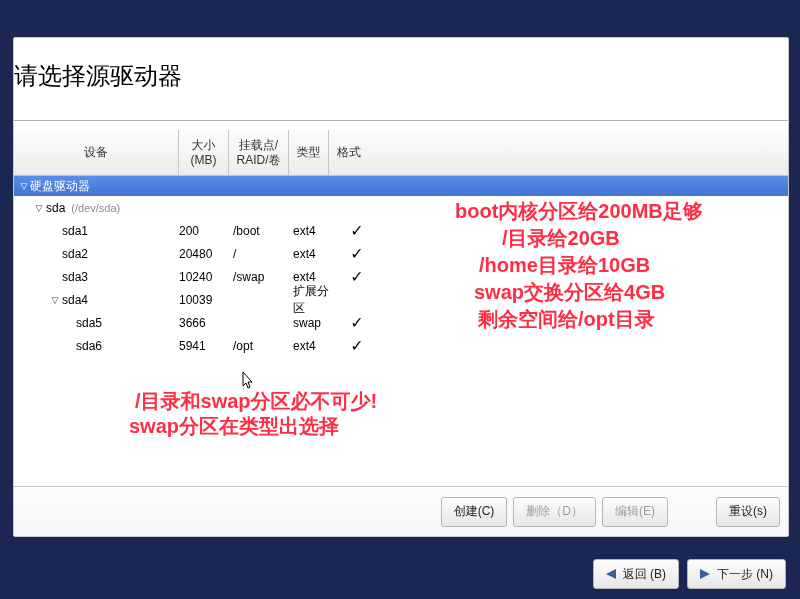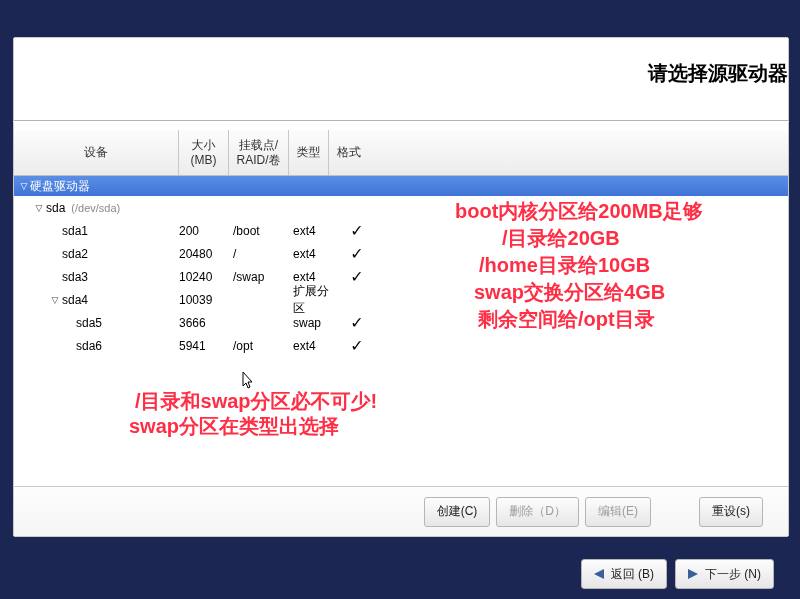--- a/index.html
+++ b/index.html
@@ -1,17 +1,17 @@
 <!DOCTYPE html>
 <html><head>
 <meta charset="utf-8">
 <style>
   html,body{margin:0;padding:0;width:800px;height:599px;font-family:"WenQuanYi Micro Hei","Microsoft YaHei",SimSun,sans-serif;font-size:13px;background:#1c2652;color:#000;overflow:hidden}
   .panel{position:absolute;left:13px;top:37px;width:774px;height:498px;background:#fff;border:1px solid #c8c8c8;box-shadow:0 1px 0 #fff inset;border-radius:2px}
-  .title-heading{position:absolute;left:0;top:22px;width:100%;text-align:right;font-size:20px;font-weight:700}
+  .title-heading{position:absolute;left:0;top:22px;width:100%;text-align:left;font-size:24px;font-weight:400}
   .hr-top{position:absolute;left:-1px;top:82px;width:776px;height:0;border-top:1px solid #b3b3b3;border-bottom:1px solid #fff}
 
   .table{position:absolute;left:0;top:92px;width:774px;height:354px}
   .thead{height:45px;background:linear-gradient(#fcfcfc,#ececec);border-bottom:1px solid #bfbfbf;display:flex;align-items:center;font-size:12px;color:#333}
   .th{border-right:1px solid #c7c7c7;height:100%;display:flex;align-items:center;justify-content:center;text-align:center;line-height:1.2;padding:0 4px;box-sizing:border-box}
   .th.dev{width:165px}
   .th.size{width:50px}
   .th.mount{width:60px}
   .th.type{width:40px}
   .th.fmt{width:40px;border-right:none}
@@ -22,25 +22,25 @@
   .grouprow .tri{width:12px;text-align:center;font-size:9px}
   .row{height:23px;display:flex;align-items:center;font-size:12px}
   .cell-dev{width:165px;display:flex;align-items:center}
   .cell-size{width:50px;padding-right:4px;box-sizing:border-box}
   .cell-mount{width:60px;padding-left:4px;box-sizing:border-box}
   .cell-type{width:48px;padding-left:4px;box-sizing:border-box}
   .cell-fmt{width:40px;text-align:center;font-size:16px;color:#000}
   .tri-small{width:14px;text-align:center;font-size:9px;color:#444}
   .dev-path{color:#8a8a8a;font-size:11px;margin-left:6px}
 
-  .btnbar{position:absolute;left:0;bottom:0;width:100%;height:50px;border-top:1px solid #c8c8c8;background:linear-gradient(#fdfdfd,#f5f5f5);display:flex;align-items:center;justify-content:flex-end;padding-right:25px;box-sizing:border-box;gap:6px}
+  .btnbar{position:absolute;left:0;bottom:0;width:100%;height:50px;border-top:1px solid #c8c8c8;background:linear-gradient(#fdfdfd,#f5f5f5);display:flex;align-items:center;justify-content:flex-end;padding-right:8px;box-sizing:border-box;gap:6px}
   .btn{height:28px;padding:0 12px;border:1px solid #b5b5b5;border-radius:3px;background:linear-gradient(#fdfdfd,#e6e6e6);font-size:12px;color:#222;display:flex;align-items:center;cursor:pointer;gap:5px}
   .btn.disabled{color:#9c9c9c;cursor:default}
   .btn.reset{margin-left:42px}
-  .bottombar{position:absolute;left:0;bottom:0;width:800px;height:50px;display:flex;align-items:center;justify-content:flex-end;padding-right:26px;box-sizing:border-box;gap:8px}
+  .bottombar{position:absolute;left:0;bottom:0;width:800px;height:50px;display:flex;align-items:center;justify-content:flex-end;padding-right:14px;box-sizing:border-box;gap:8px}
   .btn-nav{height:28px;padding:0 12px;border:1px solid #b5b5b5;border-radius:3px;background:linear-gradient(#fdfdfd,#e6e6e6);font-size:12px;color:#222;display:flex;align-items:center;cursor:pointer;gap:7px}
 
   
   .anno{position:absolute;font-size:20px;font-weight:600;color:#ff2e44;white-space:nowrap;pointer-events:none;
         text-shadow:-1px -1px 0 #fff,1px -1px 0 #fff,-1px 1px 0 #fff,1px 1px 0 #fff,0 2px 0 #fff,2px 0 0 #fff,-2px 0 0 #fff,0 -2px 0 #fff}
 
   
   .cursor{position:absolute;width:18px;height:22px;pointer-events:none}
 
   .arrow-left{display:inline-block;width:0;height:0;border-top:5px solid transparent;border-bottom:5px solid transparent;border-right:10px solid #3b5d9a}

